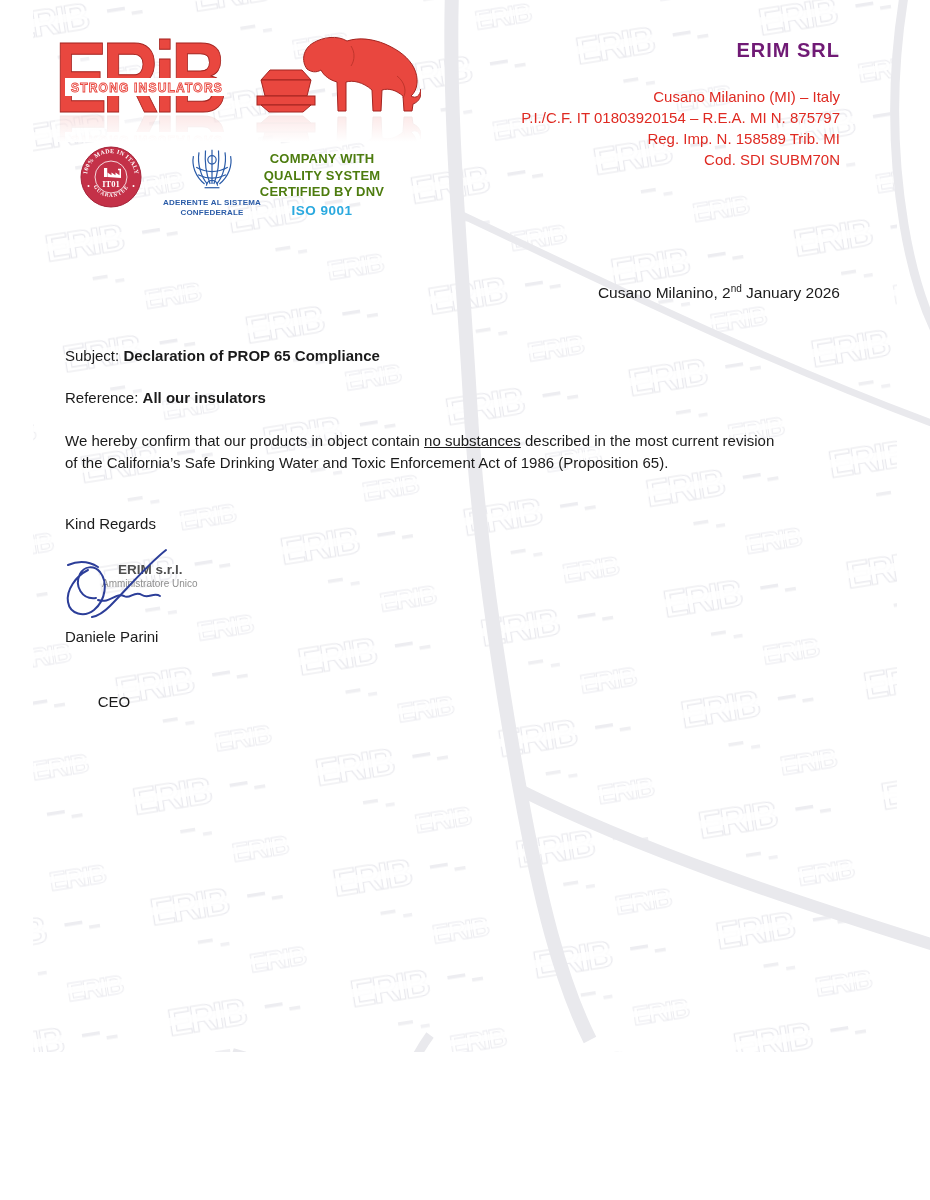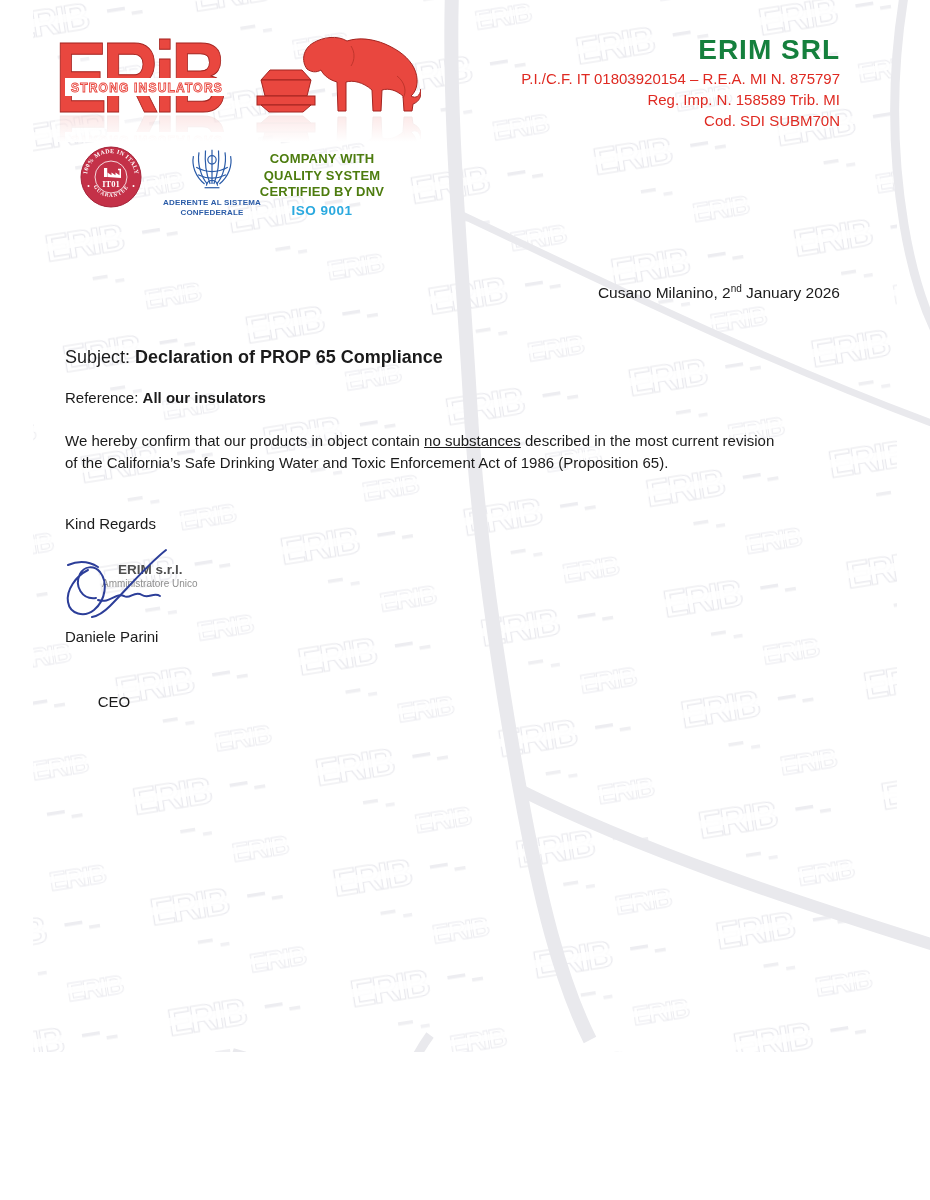--- a/index.html
+++ b/index.html
@@ -9,35 +9,35 @@
     background:#ffffff; font-family:"Liberation Sans","DejaVu Sans",sans-serif;
     color:#1b1b1b;
   }
   .abs { position:absolute; }
 
   
   .watermark { position:absolute; left:0; top:0; width:930px; height:1200px; pointer-events:none; }
 
   
   .company-block { right:90px; top:34px; text-align:right; color:#df2a22; }
-  .company-title { font-size:28px; font-weight:bold; color:#15803d; letter-spacing:1px; line-height:32px; margin-bottom:2px; }
+  .company-title { font-size:20px; font-weight:bold; color:#701a75; letter-spacing:1px; line-height:32px; margin-bottom:20px; }
   .company-line { font-size:15px; line-height:21px; }
   .company-line a { color:#0a5bc4; text-decoration:underline; }
 
   
   .conf-wrap { left:158px; top:147px; width:108px; text-align:center; }
   .conf-text { font-size:8px; font-weight:600; color:#2b5ca8; line-height:10px; letter-spacing:0.2px; margin-top:3px; }
   .dnv-wrap { left:254px; top:151px; width:136px; text-align:center; }
   .dnv-line { font-size:13px; font-weight:600; color:#4d7c0f; line-height:16.5px; letter-spacing:0.2px; }
   .dnv-iso { font-size:13.5px; font-weight:600; color:#2aa9df; letter-spacing:0.5px; margin-top:2px; }
 
   
   .date-line { right:90px; top:283px; font-size:15.5px; }
   .date-line sup { font-size:10px; vertical-align:super; }
-  .subject-line { left:65px; top:347px; font-size:18px; }
+  .subject-line { left:65px; top:347px; font-size:15px; }
   .reference-line { left:65px; top:389px; font-size:15px; }
   .bold { font-weight:bold; }
   .body-text { left:65px; top:430px; width:845px; font-size:15px; line-height:21.5px; }
   .u { text-decoration:underline; }
   .closing { left:65px; top:515px; font-size:15px; }
   .signer-name { left:65px; top:628px; font-size:15px; }
   .signer-title { left:65px; top:649px; width:98px; text-align:center; font-size:15px;margin-top:44px; }
 </style>
 </head>
 <body>
@@ -144,20 +144,21 @@
 
   <div class="abs dnv-wrap">
     <div class="dnv-line">COMPANY WITH</div>
     <div class="dnv-line">QUALITY SYSTEM</div>
     <div class="dnv-line">CERTIFIED BY DNV</div>
     <div class="dnv-iso">ISO 9001</div>
   </div>
 
   <div class="abs company-block">
     <div class="company-title">ERIM SRL</div>
+    <div class="company-line">Cusano Milanino (MI) – Italy</div>
     <div class="company-line">P.I./C.F. IT 01803920154 – R.E.A. MI N. 875797</div>
     <div class="company-line">Reg. Imp. N. 158589 Trib. MI</div>
     <div class="company-line">Cod. SDI SUBM70N</div>
   </div>
 
   <div class="abs date-line"><span>Cusano Milanino, 2</span><sup>nd</sup><span> January 2026</span></div>
 
   <div class="abs subject-line"><span>Subject: </span><span class="bold">Declaration of PROP 65 Compliance</span></div>
   <div class="abs reference-line"><span>Reference: </span><span class="bold">All our insulators</span></div>
 

